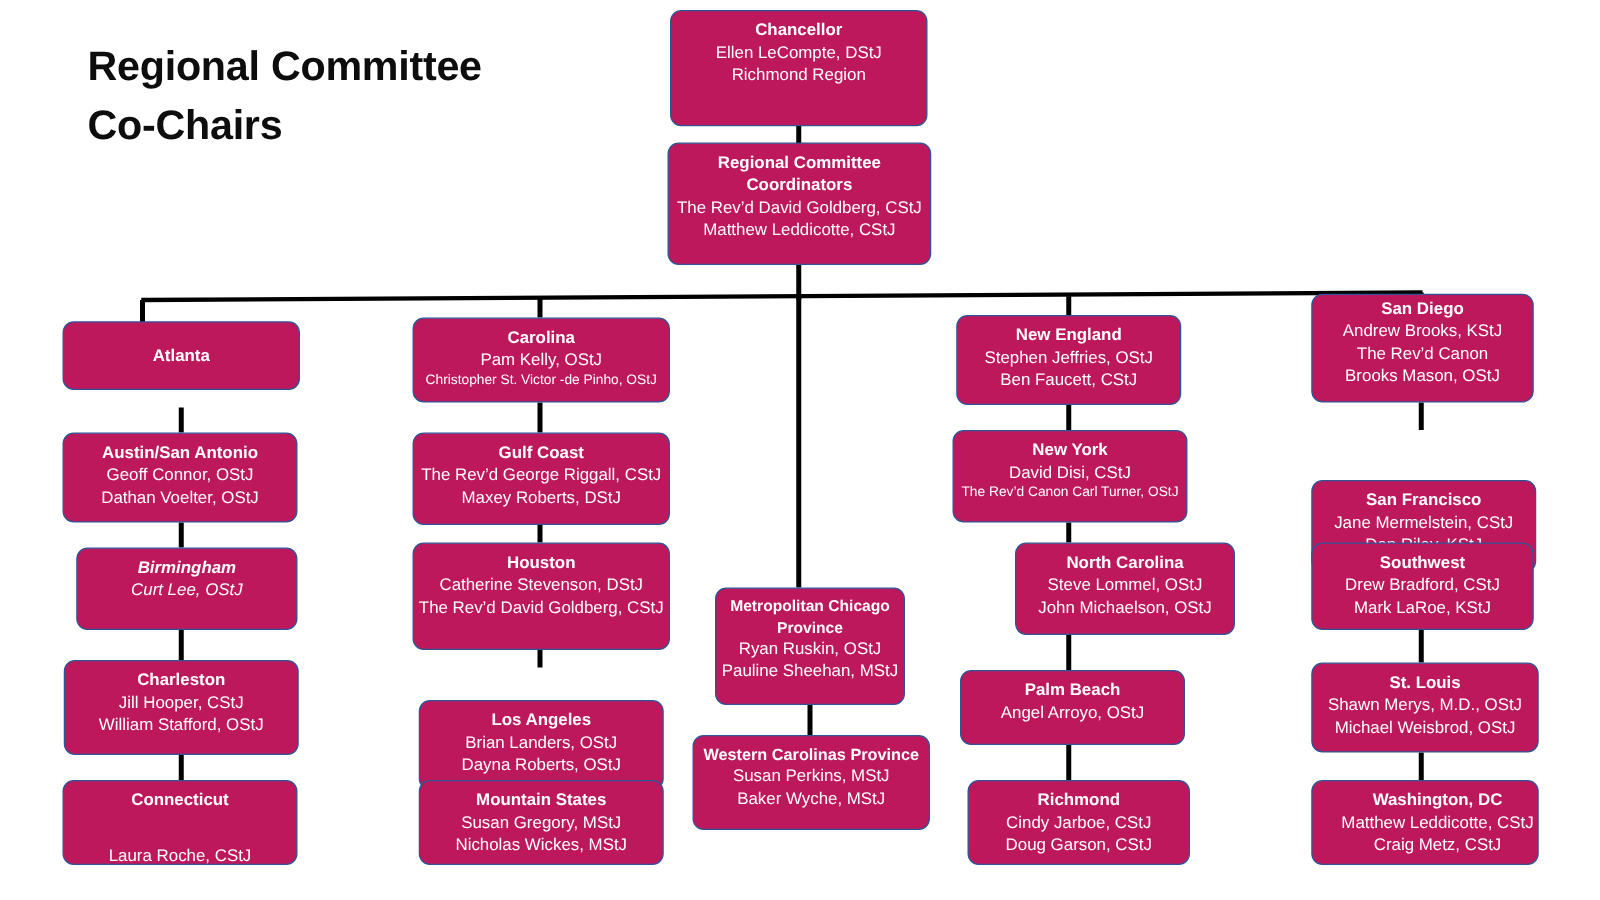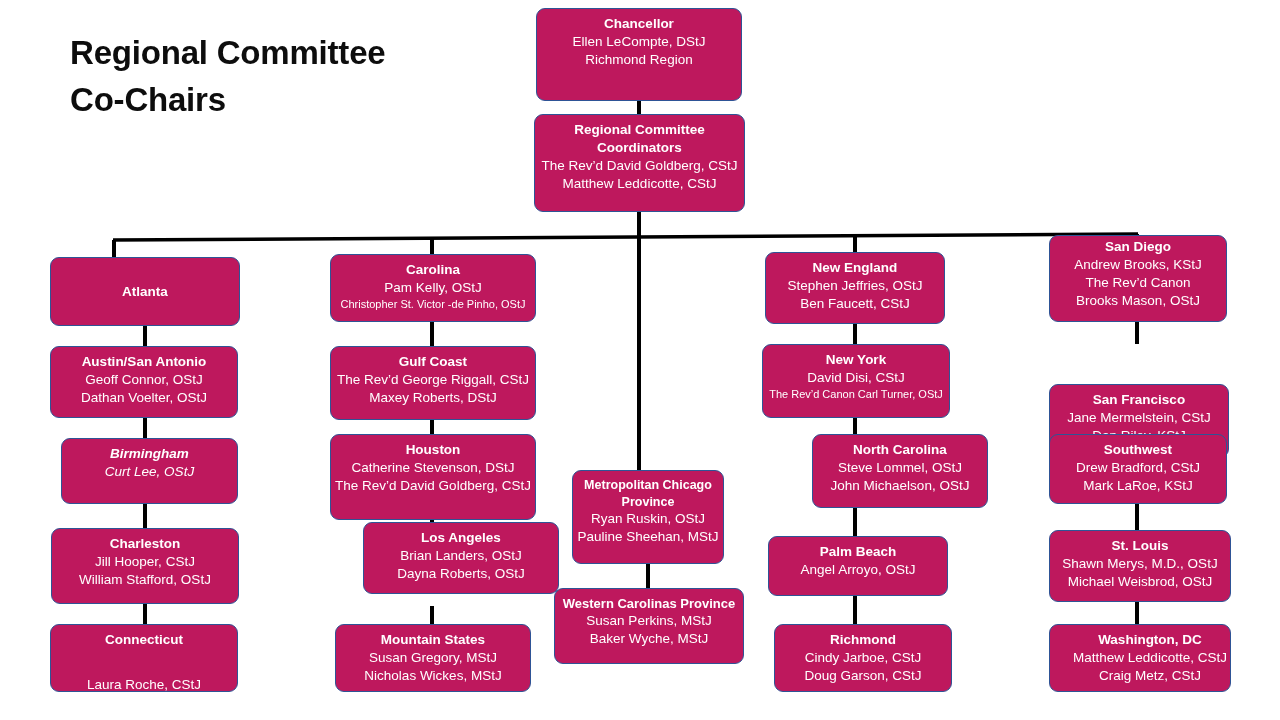--- a/index.html
+++ b/index.html
@@ -143,21 +143,21 @@
     <div class="node-line">Richmond Region</div>
   </div>
 
   <div class="node" style="left:534px; top:114px; width:211px; height:98px;">
     <div class="node-title">Regional Committee</div>
     <div class="node-title">Coordinators</div>
     <div class="node-line">The Rev’d David Goldberg, CStJ</div>
     <div class="node-line">Matthew Leddicotte, CStJ</div>
   </div>
 
-  <div class="node center-v" style="left:50px; top:257px; width:190px; height:69px;">
+  <div class="node center-v" style="left:50px; top:257px; width:190px; height:55px;">
     <div class="node-title">Atlanta</div>
   </div>
 
   <div class="node" style="left:50px; top:346px; width:188px; height:72px;">
     <div class="node-title">Austin/San Antonio</div>
     <div class="node-line">Geoff Connor, OStJ</div>
     <div class="node-line">Dathan Voelter, OStJ</div>
   </div>
 
   <div class="node" style="left:61px; top:438px; width:177px; height:66px;font-style:italic;">
@@ -188,21 +188,21 @@
     <div class="node-line">The Rev’d George Riggall, CStJ</div>
     <div class="node-line">Maxey Roberts, DStJ</div>
   </div>
 
   <div class="node" style="left:330px; top:434px; width:206px; height:86px;">
     <div class="node-title">Houston</div>
     <div class="node-line">Catherine Stevenson, DStJ</div>
     <div class="node-line">The Rev’d David Goldberg, CStJ</div>
   </div>
 
-  <div class="node" style="left:335px; top:522px; width:196px; height:72px;margin-left:28px;">
+  <div class="node" style="left:335px; top:560px; width:196px; height:72px;">
     <div class="node-title">Los Angeles</div>
     <div class="node-line">Brian Landers, OStJ</div>
     <div class="node-line">Dayna Roberts, OStJ</div>
   </div>
 
   <div class="node" style="left:335px; top:624px; width:196px; height:68px;">
     <div class="node-title">Mountain States</div>
     <div class="node-line">Susan Gregory, MStJ</div>
     <div class="node-line">Nicholas Wickes, MStJ</div>
   </div>

